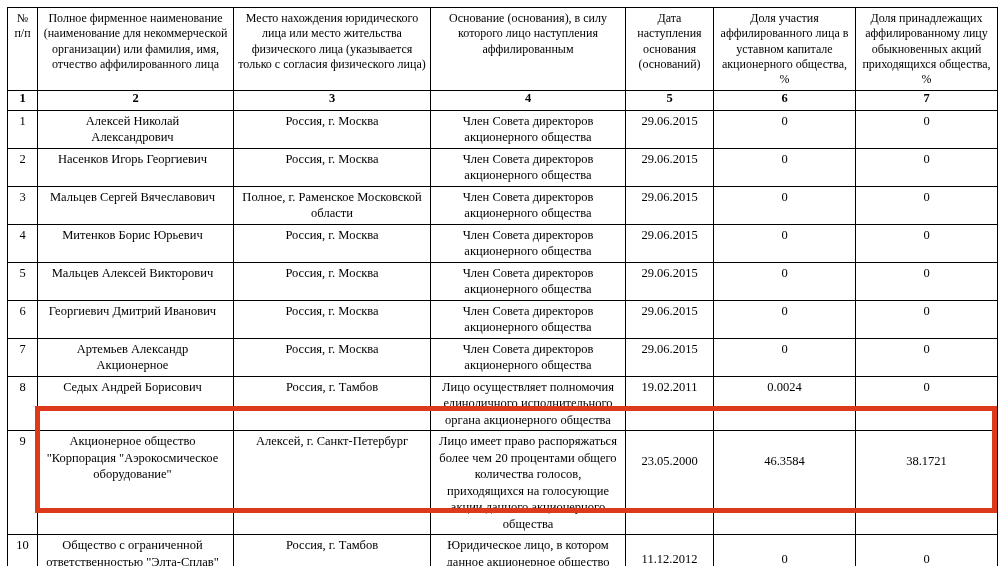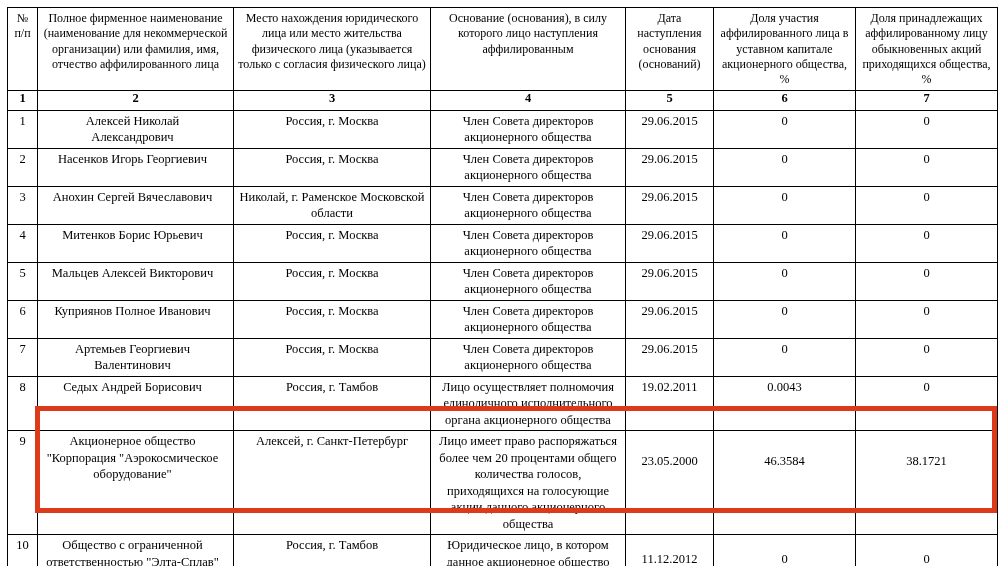--- a/index.html
+++ b/index.html
@@ -115,22 +115,22 @@
         <td>2</td>
         <td class="left">Насенков Игорь Георгиевич</td>
         <td>Россия, г. Москва</td>
         <td>Член Совета директоров акционерного общества</td>
         <td>29.06.2015</td>
         <td>0</td>
         <td>0</td>
       </tr>
       <tr class="r-std">
         <td>3</td>
-        <td class="left">Анохин Сергей Вячеславович</td>
-        <td>Николай, г. Раменское Московской области</td>
+        <td class="left">Мальцев Сергей Вячеславович</td>
+        <td>Полное, г. Раменское Московской области</td>
         <td>Член Совета директоров акционерного общества</td>
         <td>29.06.2015</td>
         <td>0</td>
         <td>0</td>
       </tr>
       <tr class="r-std">
         <td>4</td>
         <td class="left">Митенков Борис Юрьевич</td>
         <td>Россия, г. Москва</td>
         <td>Член Совета директоров акционерного общества</td>
@@ -142,43 +142,43 @@
         <td>5</td>
         <td class="left">Мальцев Алексей Викторович</td>
         <td>Россия, г. Москва</td>
         <td>Член Совета директоров акционерного общества</td>
         <td>29.06.2015</td>
         <td>0</td>
         <td>0</td>
       </tr>
       <tr class="r-std">
         <td>6</td>
-        <td class="left">Куприянов Полное Иванович</td>
+        <td class="left">Георгиевич Дмитрий Иванович</td>
         <td>Россия, г. Москва</td>
         <td>Член Совета директоров акционерного общества</td>
         <td>29.06.2015</td>
         <td>0</td>
         <td>0</td>
       </tr>
       <tr class="r-std">
         <td>7</td>
-        <td class="left">Артемьев Георгиевич Валентинович</td>
+        <td class="left">Артемьев Александр Акционерное</td>
         <td>Россия, г. Москва</td>
         <td>Член Совета директоров акционерного общества</td>
         <td>29.06.2015</td>
         <td>0</td>
         <td>0</td>
       </tr>
       <tr class="r-tall">
         <td>8</td>
         <td class="left">Седых Андрей Борисович</td>
         <td>Россия, г. Тамбов</td>
         <td>Лицо осуществляет полномочия единоличного исполнительного органа акционерного общества</td>
         <td>19.02.2011</td>
-        <td>0.0043</td>
+        <td>0.0024</td>
         <td>0</td>
       </tr>
       <tr class="r-big">
         <td>9</td>
         <td class="left">Акционерное общество "Корпорация "Аэрокосмическое оборудование"</td>
         <td>Алексей, г. Санкт-Петербург</td>
         <td>Лицо имеет право распоряжаться более чем 20 процентами общего количества голосов, приходящихся на голосующие акции данного акционерного общества</td>
         <td class="pad-mid">23.05.2000</td>
         <td class="pad-mid">46.3584</td>
         <td class="pad-mid">38.1721</td>

